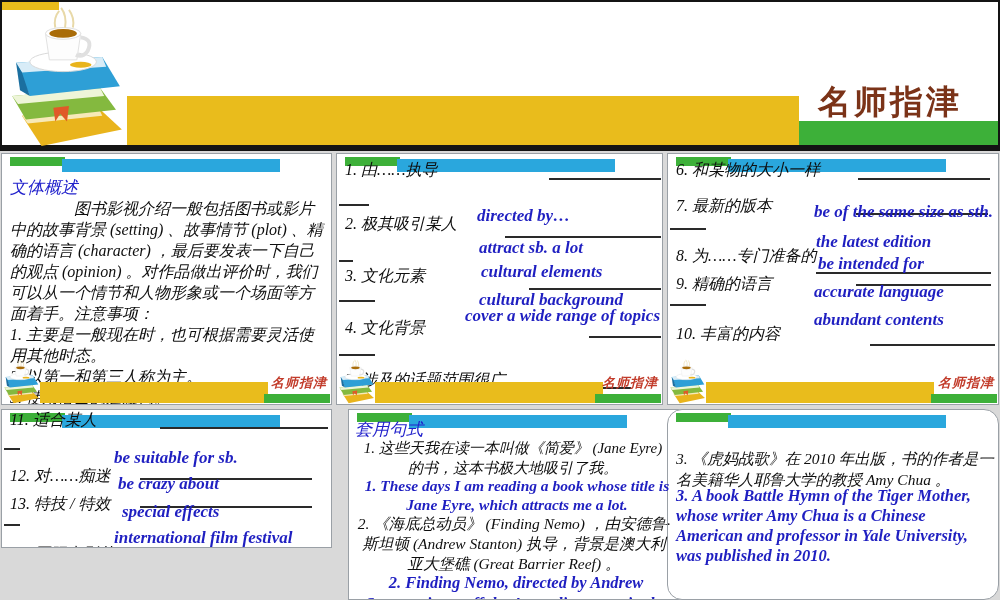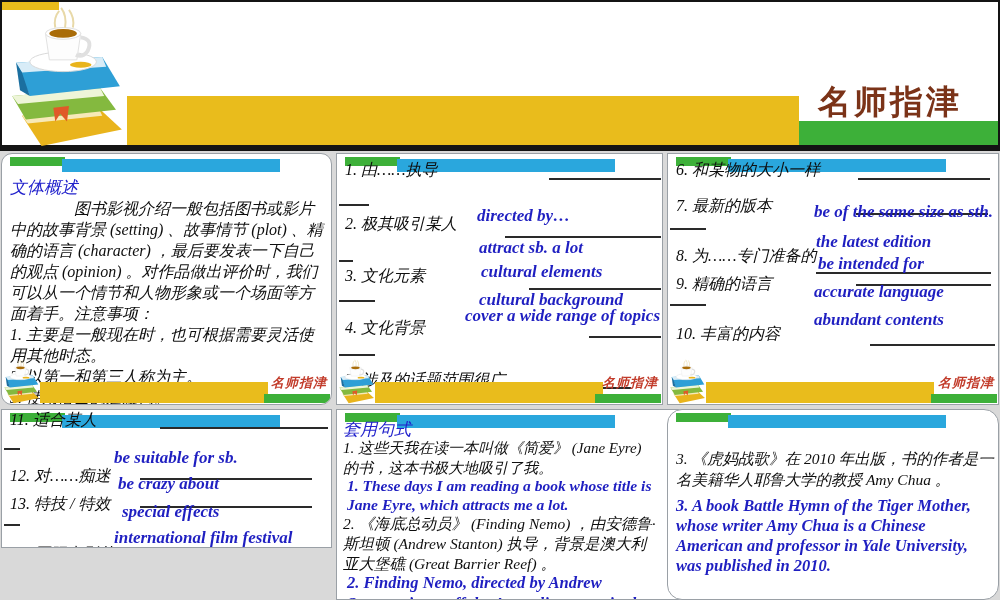--- a/index.html
+++ b/index.html
@@ -18,25 +18,25 @@
   .banner-green  { position:absolute; left:797px; top:119px; width:199px; height:24px; background:#3db039; }
   .banner-brand {
     position:absolute; left:816px; top:78px; width:182px;
     font-family:"Liberation Sans","DejaVu Sans",sans-serif;
     font-size:33px; font-weight:bold; color:#7b3318; letter-spacing:3px; white-space:nowrap;
   }
   .banner-logo { position:absolute; left:2px; top:4px; }
   
   .main { position:absolute; left:0; top:151px; width:1000px; height:449px; background:#d9d9d9; }
   .panel { position:absolute; background:#ffffff; border:1px solid #9aa0a6; overflow:hidden;font-style:italic; }
-  #p1 { left:1px;   top:2px;   width:331px; height:252px;border-radius:11px; }
+  #p1 { left:1px;   top:2px;   width:331px; height:252px; }
   #p2 { left:336px; top:2px;   width:327px; height:252px; }
   #p3 { left:667px; top:2px;   width:332px; height:252px; }
   #p4 { left:1px;   top:258px; width:331px; height:139px; }
-  #p5 { left:336px; top:258px; width:393px; height:191px; }
+  #p5 { left:348px; top:258px; width:393px; height:191px;text-align:center; }
   #p6 { left:667px; top:258px; width:332px; height:191px;border-radius:15px; }
   
   .hdr-g { position:absolute; left:8px;  top:3px; width:55px;  height:9px;  background:#3db039; z-index:1; }
   .hdr-b { position:absolute; left:60px; top:5px; width:218px; height:13px; background:#2aa7dd; z-index:1; }
   
   .q   { position:absolute; font-size:16px; color:#0e0e0e; white-space:nowrap; z-index:3; }
   .ans { position:absolute; font-size:17px; font-weight:bold; color:#1f1fc1; white-space:nowrap; z-index:3; }
   .bline { position:absolute; height:2px; background:#2a2a2a; z-index:2; }
   .ptitle { position:absolute; font-size:17px; color:#2222cc; z-index:3; }
   .para { position:absolute; font-size:16px; line-height:21px; color:#0e0e0e; z-index:3; }
@@ -193,16 +193,16 @@
     <div class="cnp" style="left:6px;top:28px;width:316px;font-size:15px">1. 这些天我在读一本叫做《简爱》 (Jane Eyre) 的书，这本书极大地吸引了我。</div>
     <div class="enp" style="left:10px;top:66px;width:316px">1. These days I am reading a book whose title is Jane Eyre, which attracts me a lot.</div>
     <div class="cnp" style="left:6px;top:104px;width:318px">2. 《海底总动员》 (Finding Nemo) ，由安德鲁·斯坦顿 (Andrew Stanton) 执导，背景是澳大利亚大堡礁 (Great Barrier Reef) 。</div>
     <div class="enp" style="left:10px;top:162px;width:314px;font-size:16.5px;line-height:21px">2. Finding Nemo, directed by Andrew Stanton, is set off the Australian coast in the Grea</div>
   </div>
 
   <div class="panel" id="p6">
     <div class="hdr-g"></div>
     <div class="hdr-b"></div>
     <div class="cnp" style="left:8px;top:38px;width:318px;line-height:21px">3. 《虎妈战歌》在 2010 年出版，书的作者是一名美籍华人耶鲁大学的教授 Amy Chua 。</div>
-    <div class="enp" style="left:8px;top:86px;width:318px;font-size:16.5px;line-height:20px">3. A book Battle Hymn of the Tiger Mother, whose writer Amy Chua is a Chinese American and professor in Yale University, was published in 2010.</div>
+    <div class="enp" style="left:8px;top:76px;width:318px;font-size:16.5px;line-height:20px">3. A book Battle Hymn of the Tiger Mother, whose writer Amy Chua is a Chinese American and professor in Yale University, was published in 2010.</div>
   </div>
 
 </div>
 
 </body></html>

